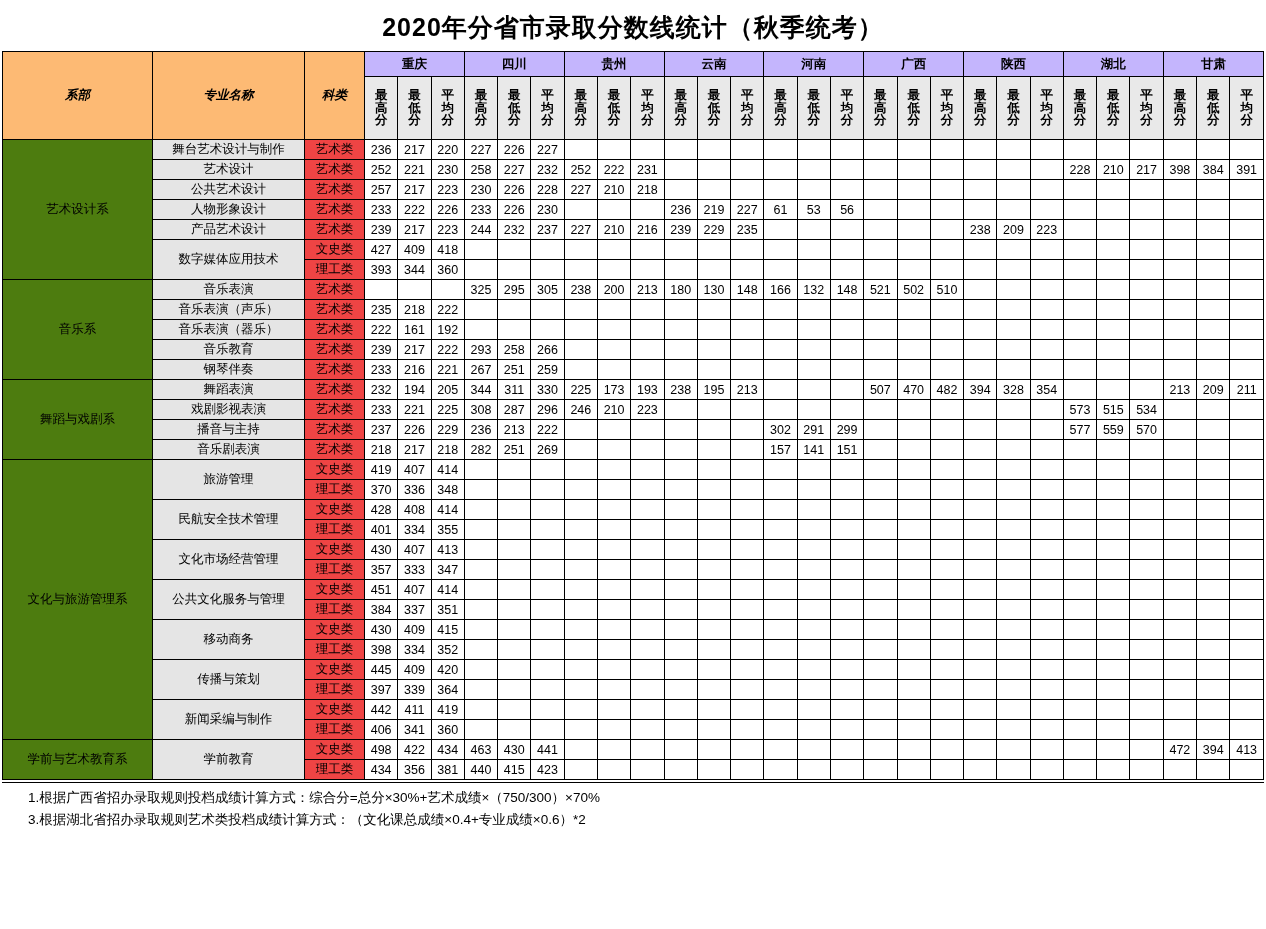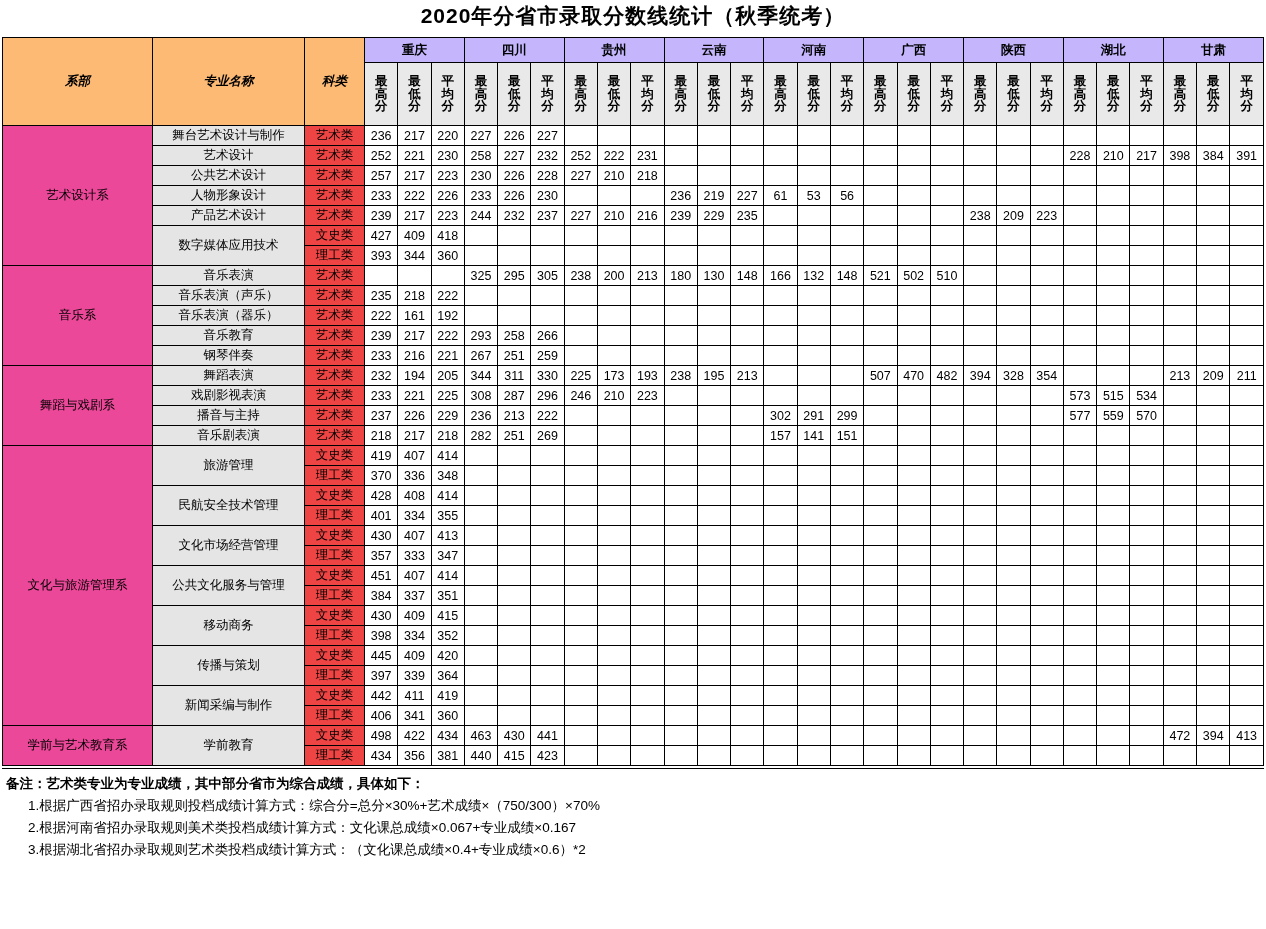--- a/index.html
+++ b/index.html
@@ -1,24 +1,24 @@
 <!DOCTYPE html>
 <html><head>
 <meta charset="utf-8">
 <style>
   html,body{margin:0;padding:0;background:#fff;}
   body{font-family:"Liberation Sans","DejaVu Sans",sans-serif;color:#000;}
   #page{width:1266px;height:929px;position:relative;box-sizing:border-box;padding:0 2px;}
-  .title{text-align:center;font-size:21px;font-weight:bold;padding:2px 0 7px 0;letter-spacing:1px;}
+  .title{text-align:center;font-size:25px;font-weight:bold;padding:11px 0 7px 0;letter-spacing:1px;}
   table.main{border-collapse:collapse;table-layout:fixed;width:1262px;margin:0 auto;}
   table.main td,table.main th{border:1px solid #000;font-size:12.5px;text-align:center;vertical-align:middle;padding:0;}
   .hdr-prov{font-size:14px;background:#c4b5fd;height:24px;}
   .vert{font-size:12px;line-height:1.02;background:#e9e9e9;height:62px;}
   .vert span{display:block;}
-  .deptcell{background:#ec4899;font-size:14px;}
+  .deptcell{background:#4d7c0f;font-size:14px;}
   .majorcell{background:#e5e5e5;font-size:13px;}
   .katcell{background:#ef4444;font-size:13px;}
   .corner{background:#fdba74;font-size:14px;font-style:italic;}
   td.num{height:19px;background:#fff;}
   .notes{margin:4px 2px 0 4px;font-size:13.5px;line-height:1.62;}
   .notes .n0{font-weight:bold;}
   .notes .ln{display:block;}
   .notes .indent{padding-left:22px;}
   .sep{border-top:1px solid #000;margin:2px 0 1px 0;}
 </style>
@@ -1172,18 +1172,16 @@
           <td class="num"></td>
           <td class="num"></td>
           <td class="num"></td>
           <td class="num"></td>
           <td class="num"></td>
         </tr>
       </tbody>
   </table>
   <div class="sep"></div>
   <div class="notes">
-      <div class="ln n0">备注：艺术类专业为专业成绩，其中部分省市为综合成绩，具体如下：</div>
       <div class="ln indent">1.根据广西省招办录取规则投档成绩计算方式：综合分=总分×30%+艺术成绩×（750/300）×70%</div>
-      <div class="ln indent">2.根据河南省招办录取规则美术类投档成绩计算方式：文化课总成绩×0.067+专业成绩×0.167</div>
       <div class="ln indent">3.根据湖北省招办录取规则艺术类投档成绩计算方式：（文化课总成绩×0.4+专业成绩×0.6）*2</div>
     </div>
 </div>
 
 </body></html>

